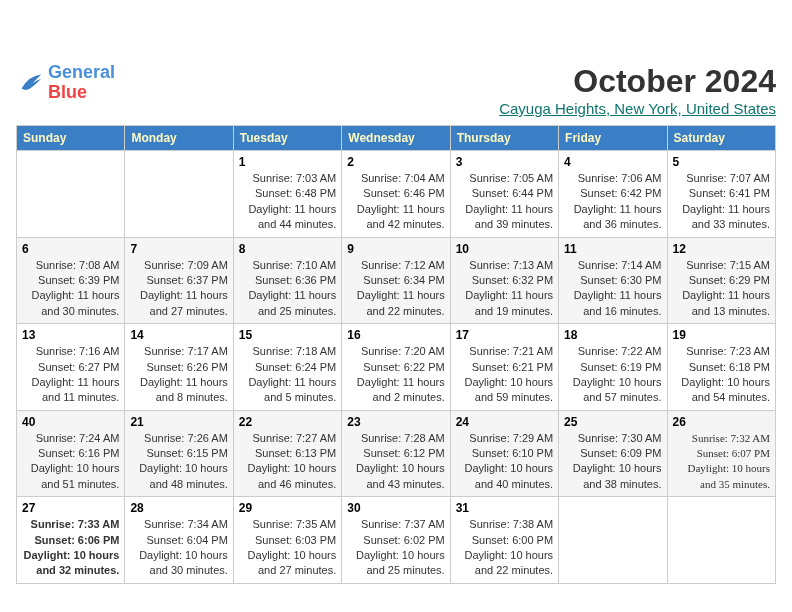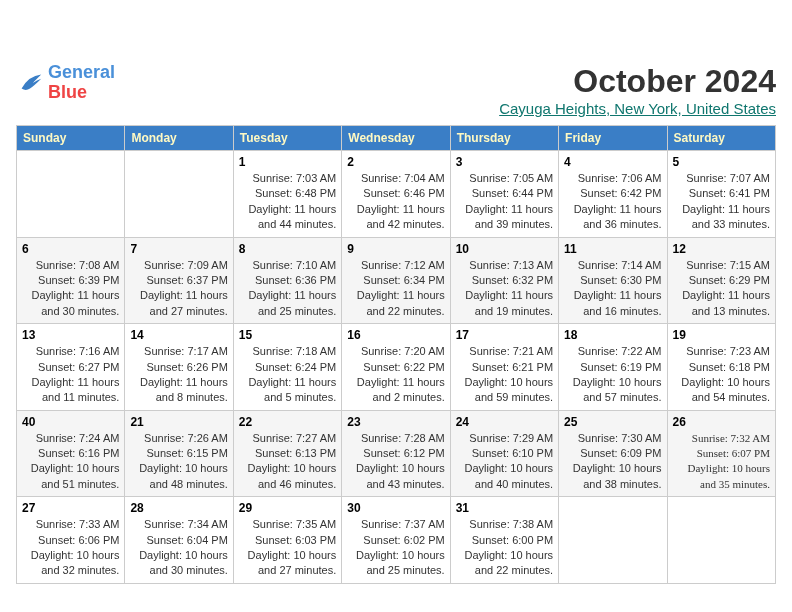--- a/index.html
+++ b/index.html
@@ -277,21 +277,21 @@
         <td>
           <span class="day-num">26</span>
           <div class="day-info" style="white-space: pre-line; font-family: Liberation Serif, serif;">Sunrise: 7:32 AM
 Sunset: 6:07 PM
 Daylight: 10 hours and 35 minutes.</div>
         </td>
       </tr>
       <tr>
         <td>
           <span class="day-num">27</span>
-          <div class="day-info" style="white-space: pre-line;">Sunrise: 7:33 AM
+          <div class="day-info" style="white-space: pre-line; font-weight: bold;">Sunrise: 7:33 AM
 Sunset: 6:06 PM
 Daylight: 10 hours and 32 minutes.</div>
         </td>
         <td>
           <span class="day-num">28</span>
           <div class="day-info" style="white-space: pre-line;">Sunrise: 7:34 AM
 Sunset: 6:04 PM
 Daylight: 10 hours and 30 minutes.</div>
         </td>
         <td>

